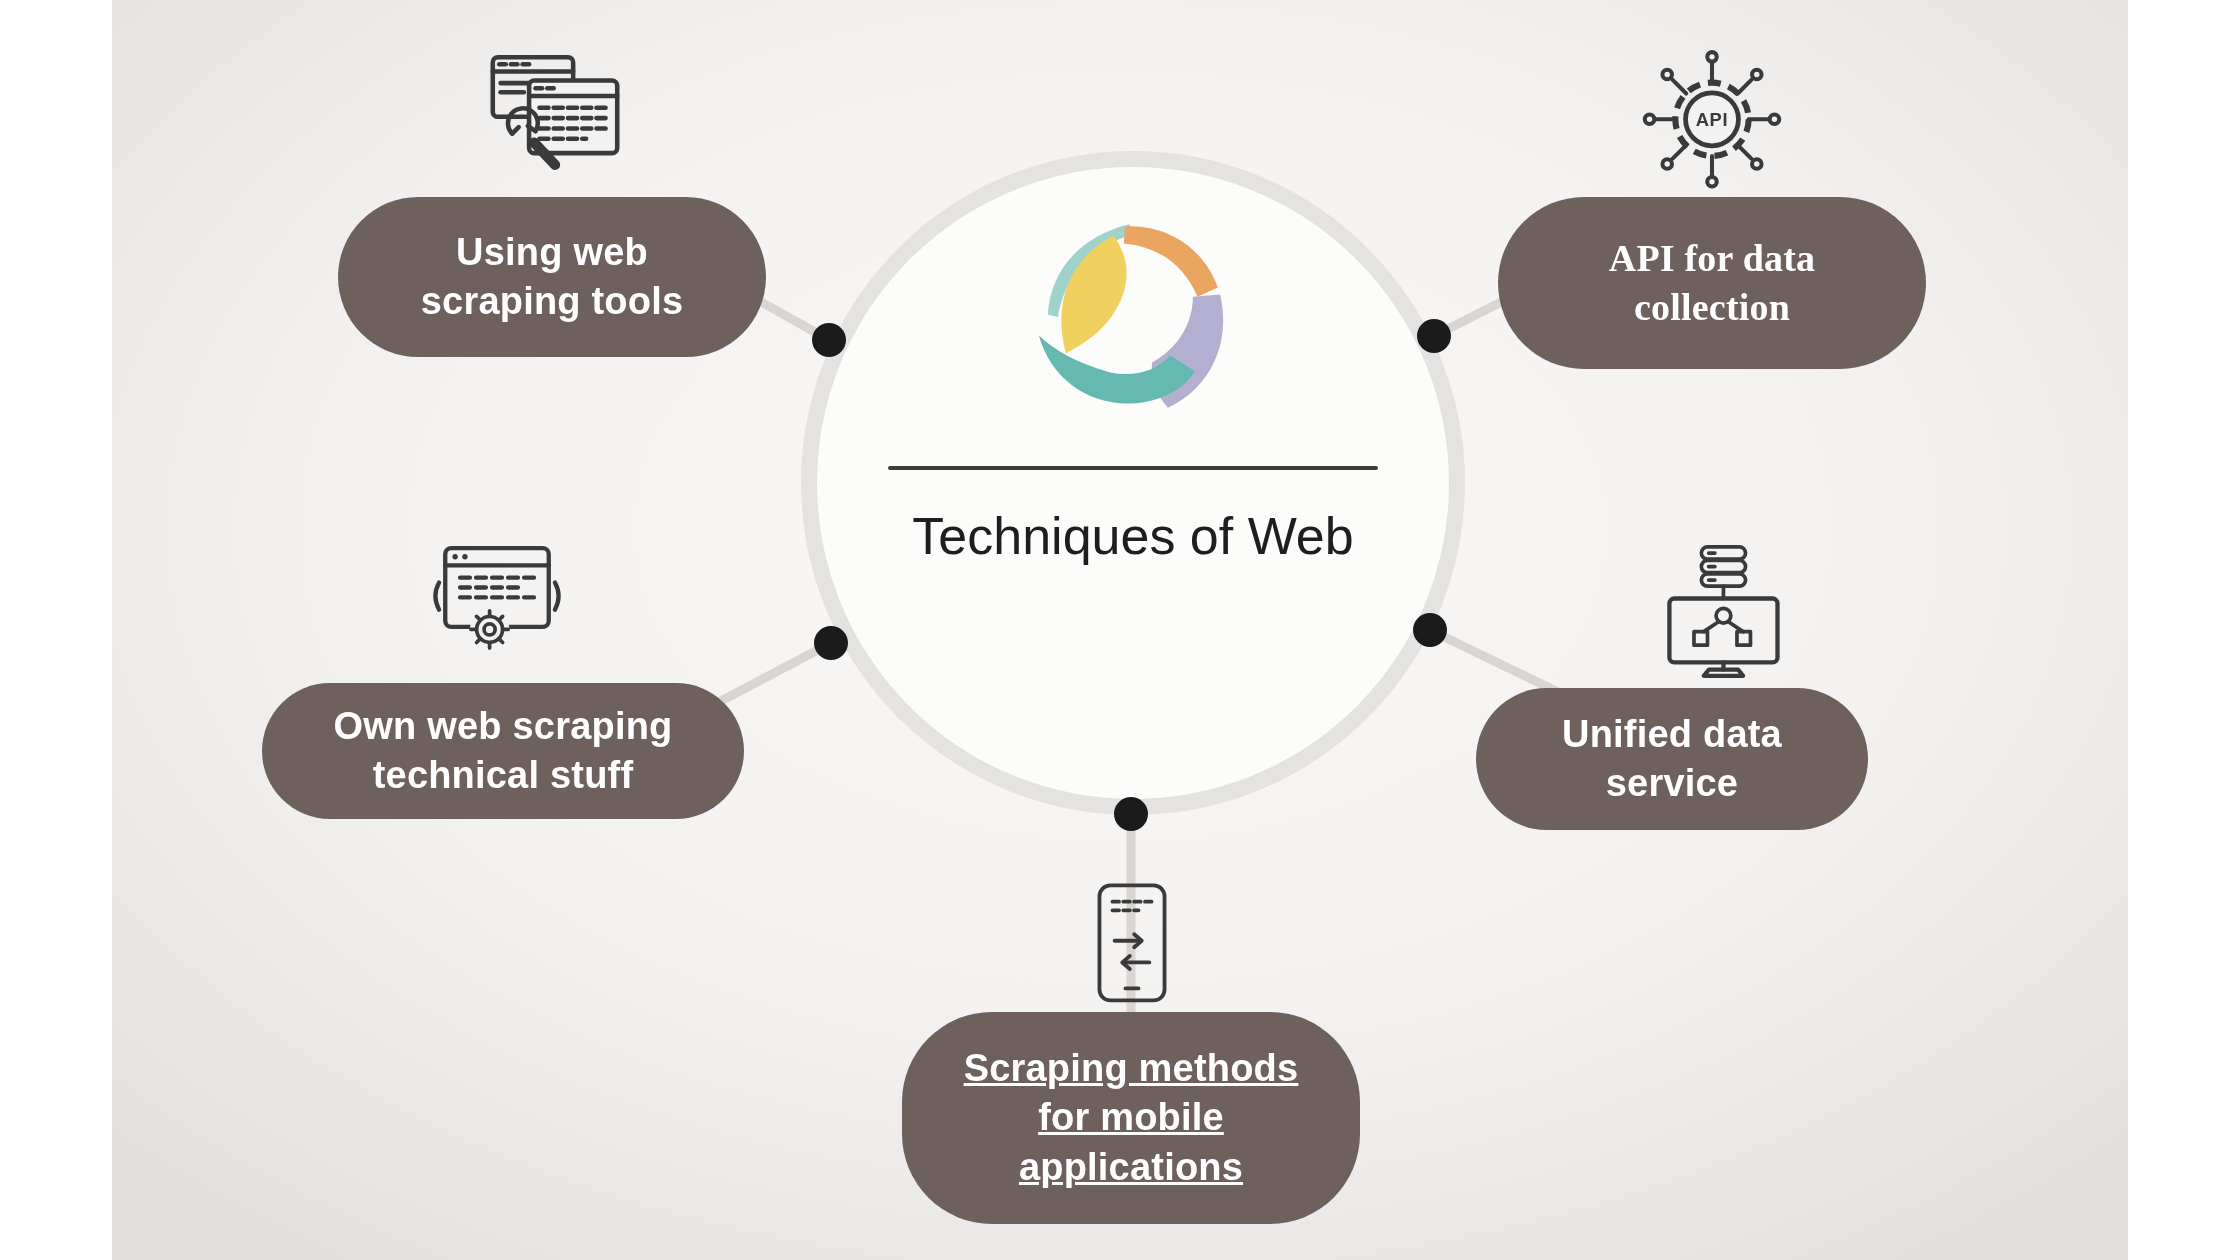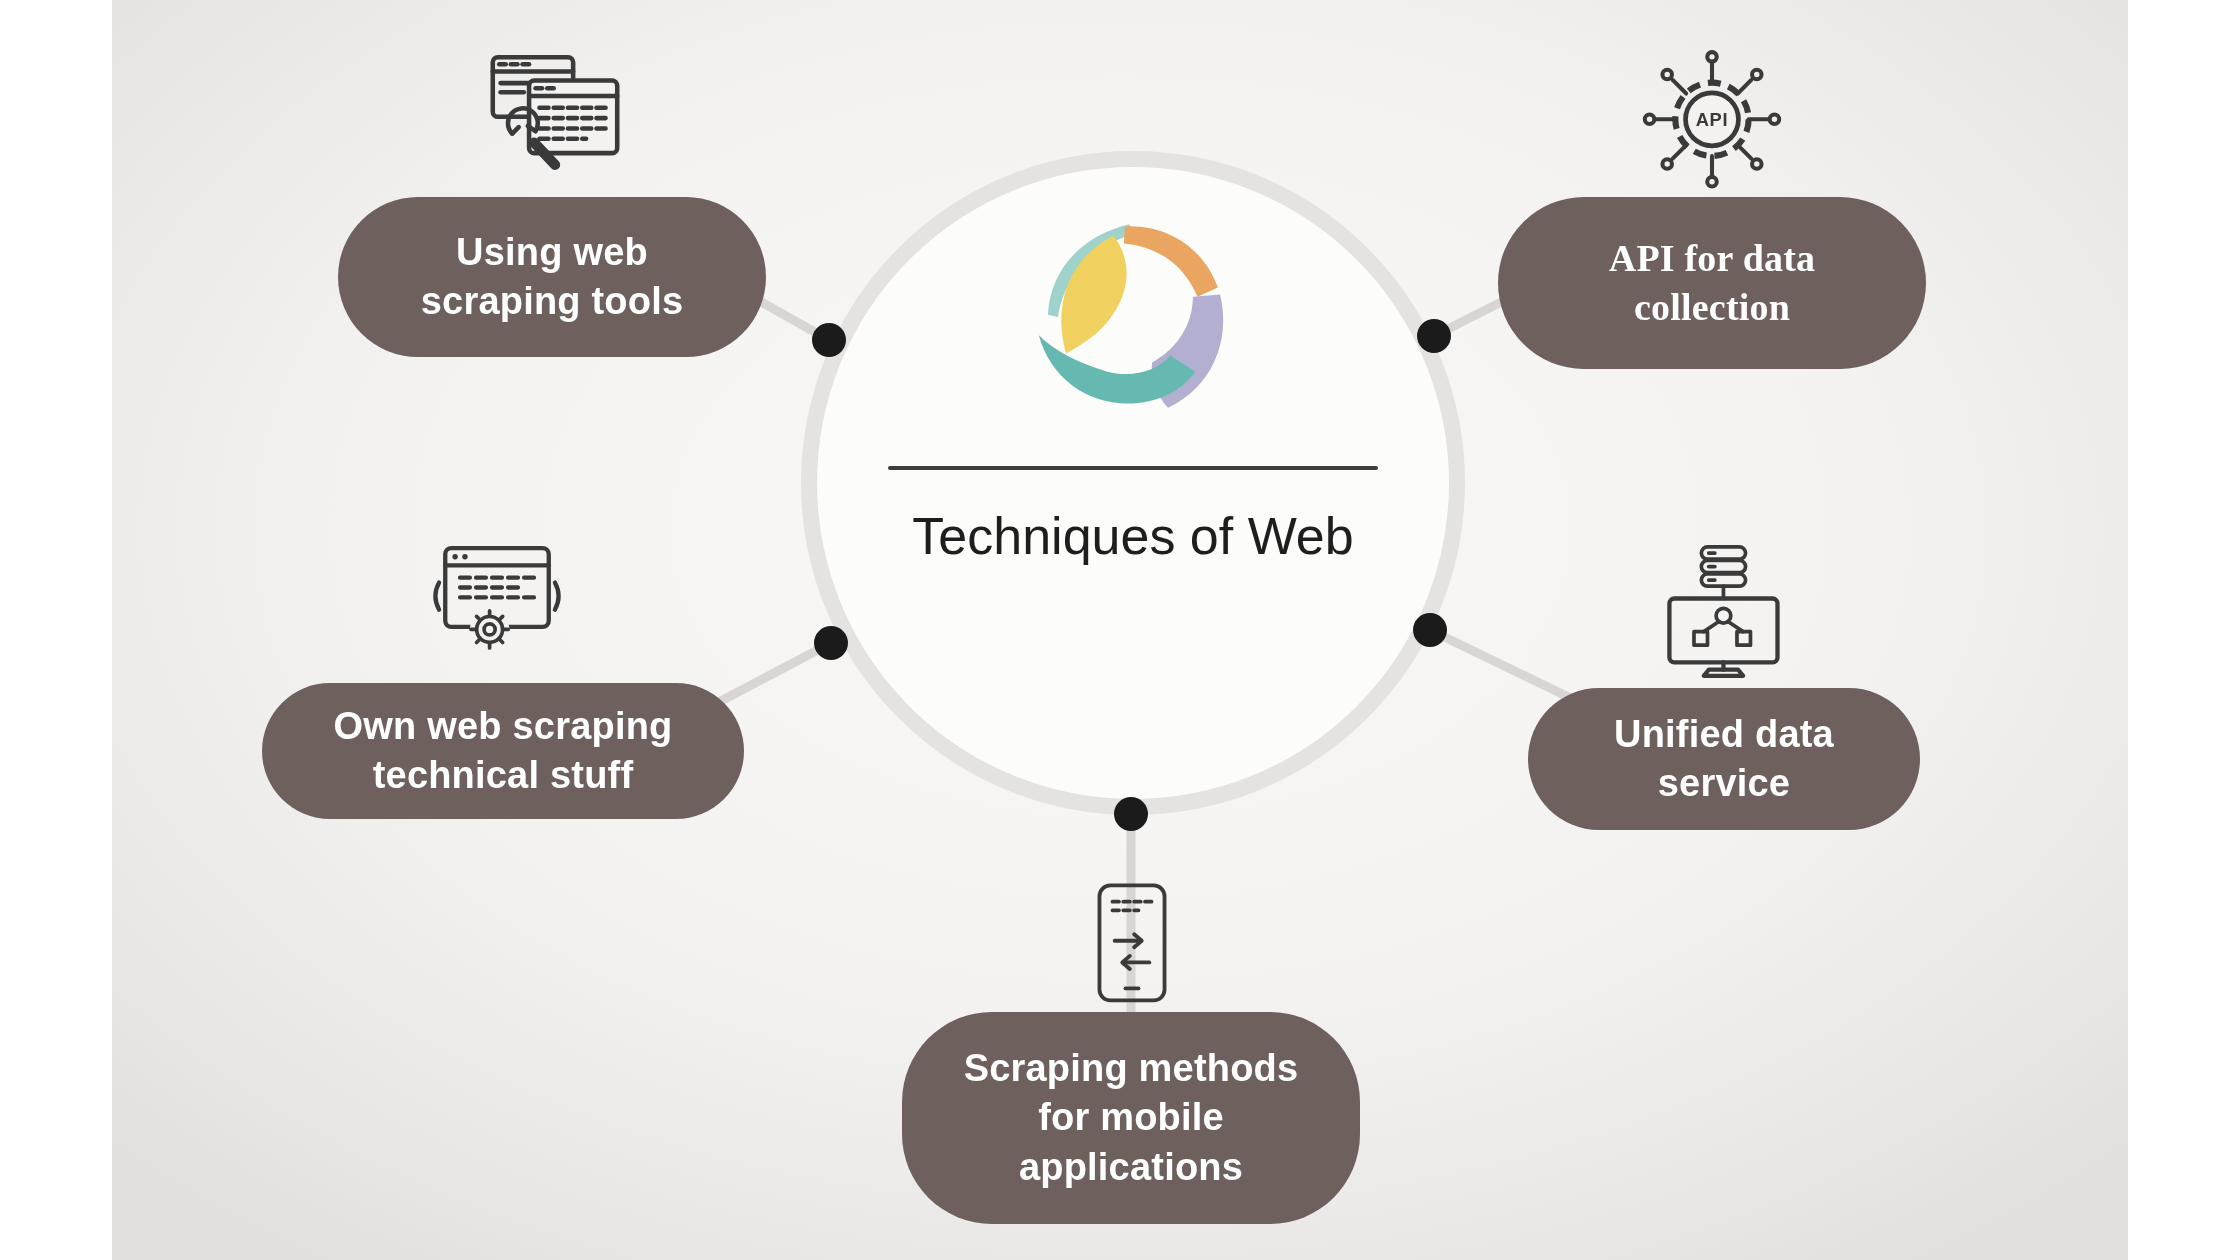--- a/index.html
+++ b/index.html
@@ -217,38 +217,38 @@
       </g>
       <g class="stroke-thin">
         <circle cx="56" cy="60" r="6"></circle>
         <line x1="52" y1="65" x2="40" y2="73"></line>
         <line x1="60" y1="65" x2="72" y2="73"></line>
         <rect x="32" y="73" width="11" height="11"></rect>
         <rect x="67" y="73" width="11" height="11"></rect>
       </g>
     </svg>
   </div>
-  <div class="pill" style="left:1528px;top:688px;width:392px;height:142px;">
+  <div class="pill" style="left:1476px;top:688px;width:392px;height:142px;">
     <span>Unified data</span>
     <span>service</span>
   </div>
 
   <div class="icon" style="left:1080px;top:880px;width:104px;height:128px;">
     <svg viewBox="0 0 84 118">
       <g class="stroke">
         <rect x="12" y="5" width="60" height="106" rx="10"></rect>
         <line x1="24" y1="20" x2="60" y2="20" stroke-dasharray="6 4"></line>
         <line x1="24" y1="28" x2="48" y2="28" stroke-dasharray="6 4"></line>
         <path d="M26,56 h24"></path>
         <path d="M44,50 L51,56 L44,62"></path>
         <path d="M58,76 h-24"></path>
         <path d="M40,70 L33,76 L40,82"></path>
         <line x1="36" y1="100" x2="48" y2="100"></line>
       </g>
     </svg>
   </div>
-  <div class="pill" style="left:902px;top:1012px;width:458px;height:212px;">
+  <div class="pill" style="left:902px;top:1012px;width:458px;height:212px;text-decoration:underline;">
     <span>Scraping methods</span>
     <span>for mobile</span>
     <span>applications</span>
   </div>
 
 </div>
 
 </body></html>

